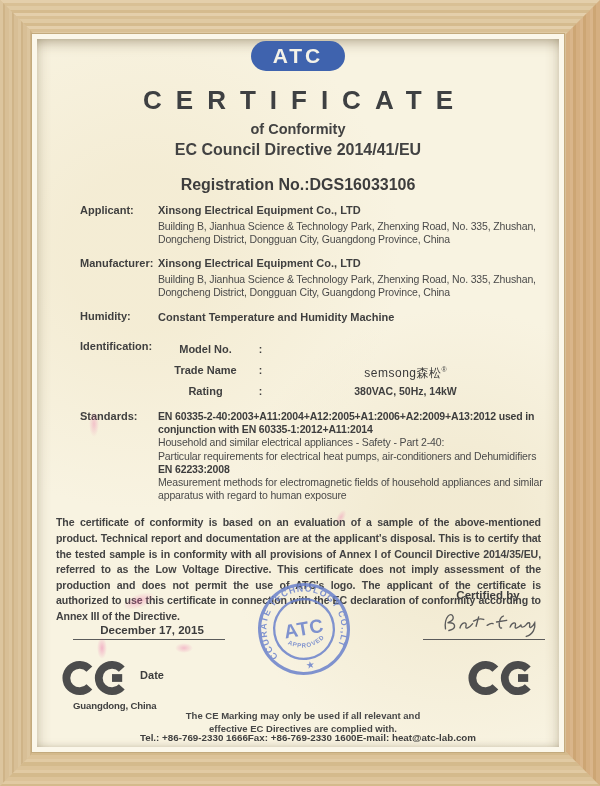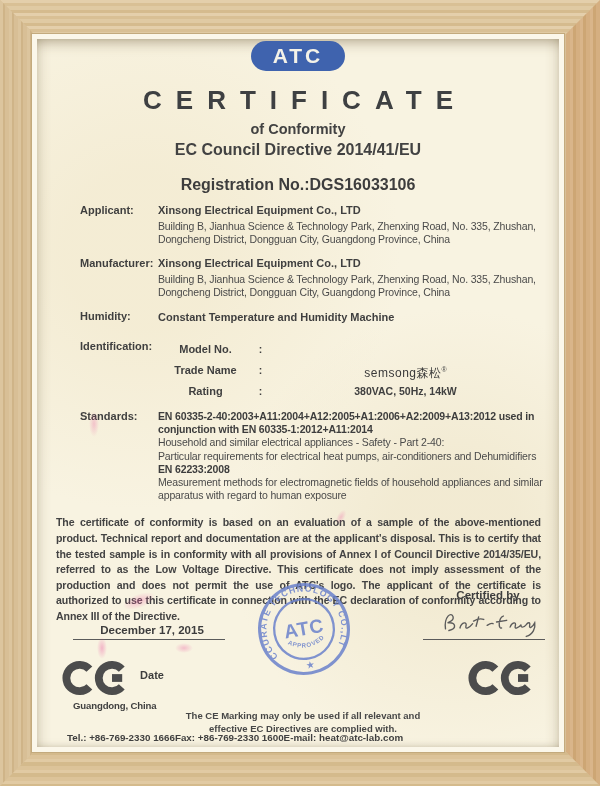--- a/index.html
+++ b/index.html
@@ -69,21 +69,21 @@
   .date-line{left:36px;top:600px;width:152px;border-top:1.2px solid #5a5a5a;}
   .date-label{left:20px;top:606px;width:190px;text-align:center;
     font-size:11px;font-weight:bold;color:#3d3d3d;margin-top:24px;}
   .ce{width:72px;height:38px;}
   .ce-left{left:24px;top:620px;}
   .ce-right{left:430px;top:620px;}
   .ce-notice{left:126px;top:631px;width:280px;text-align:center;
     font-size:9.5px;font-weight:bold;color:#474747;line-height:12.5px;margin-top:40px;}
   .footer-addr{left:36px;top:660px;width:478px;font-size:9.6px;font-weight:bold;
     color:#3f3f3f;line-height:13px;letter-spacing:-0.15px;}
-  .contacts{left:30px;top:693px;width:482px;display:flex;justify-content:flex-start;
+  .contacts{left:30px;top:693px;width:482px;display:flex;justify-content:center;
     font-size:9.8px;font-weight:bold;color:#3f3f3f;}
 
   
   .smudge{position:absolute;border-radius:50%;pointer-events:none;}
   .s1{left:85px;top:555px;width:34px;height:14px;background:radial-gradient(closest-side,rgba(235,90,160,.35),transparent);transform:rotate(-20deg);}
   .s2{left:60px;top:598px;width:10px;height:22px;background:radial-gradient(closest-side,rgba(235,90,160,.4),transparent);}
   .s3{left:138px;top:604px;width:18px;height:10px;background:radial-gradient(closest-side,rgba(235,90,160,.35),transparent);}
   .s4{left:52px;top:372px;width:10px;height:26px;background:radial-gradient(closest-side,rgba(235,90,160,.3),transparent);}
   .s5{left:300px;top:470px;width:8px;height:16px;background:radial-gradient(closest-side,rgba(235,90,160,.3),transparent);transform:rotate(30deg);}
 </style>

